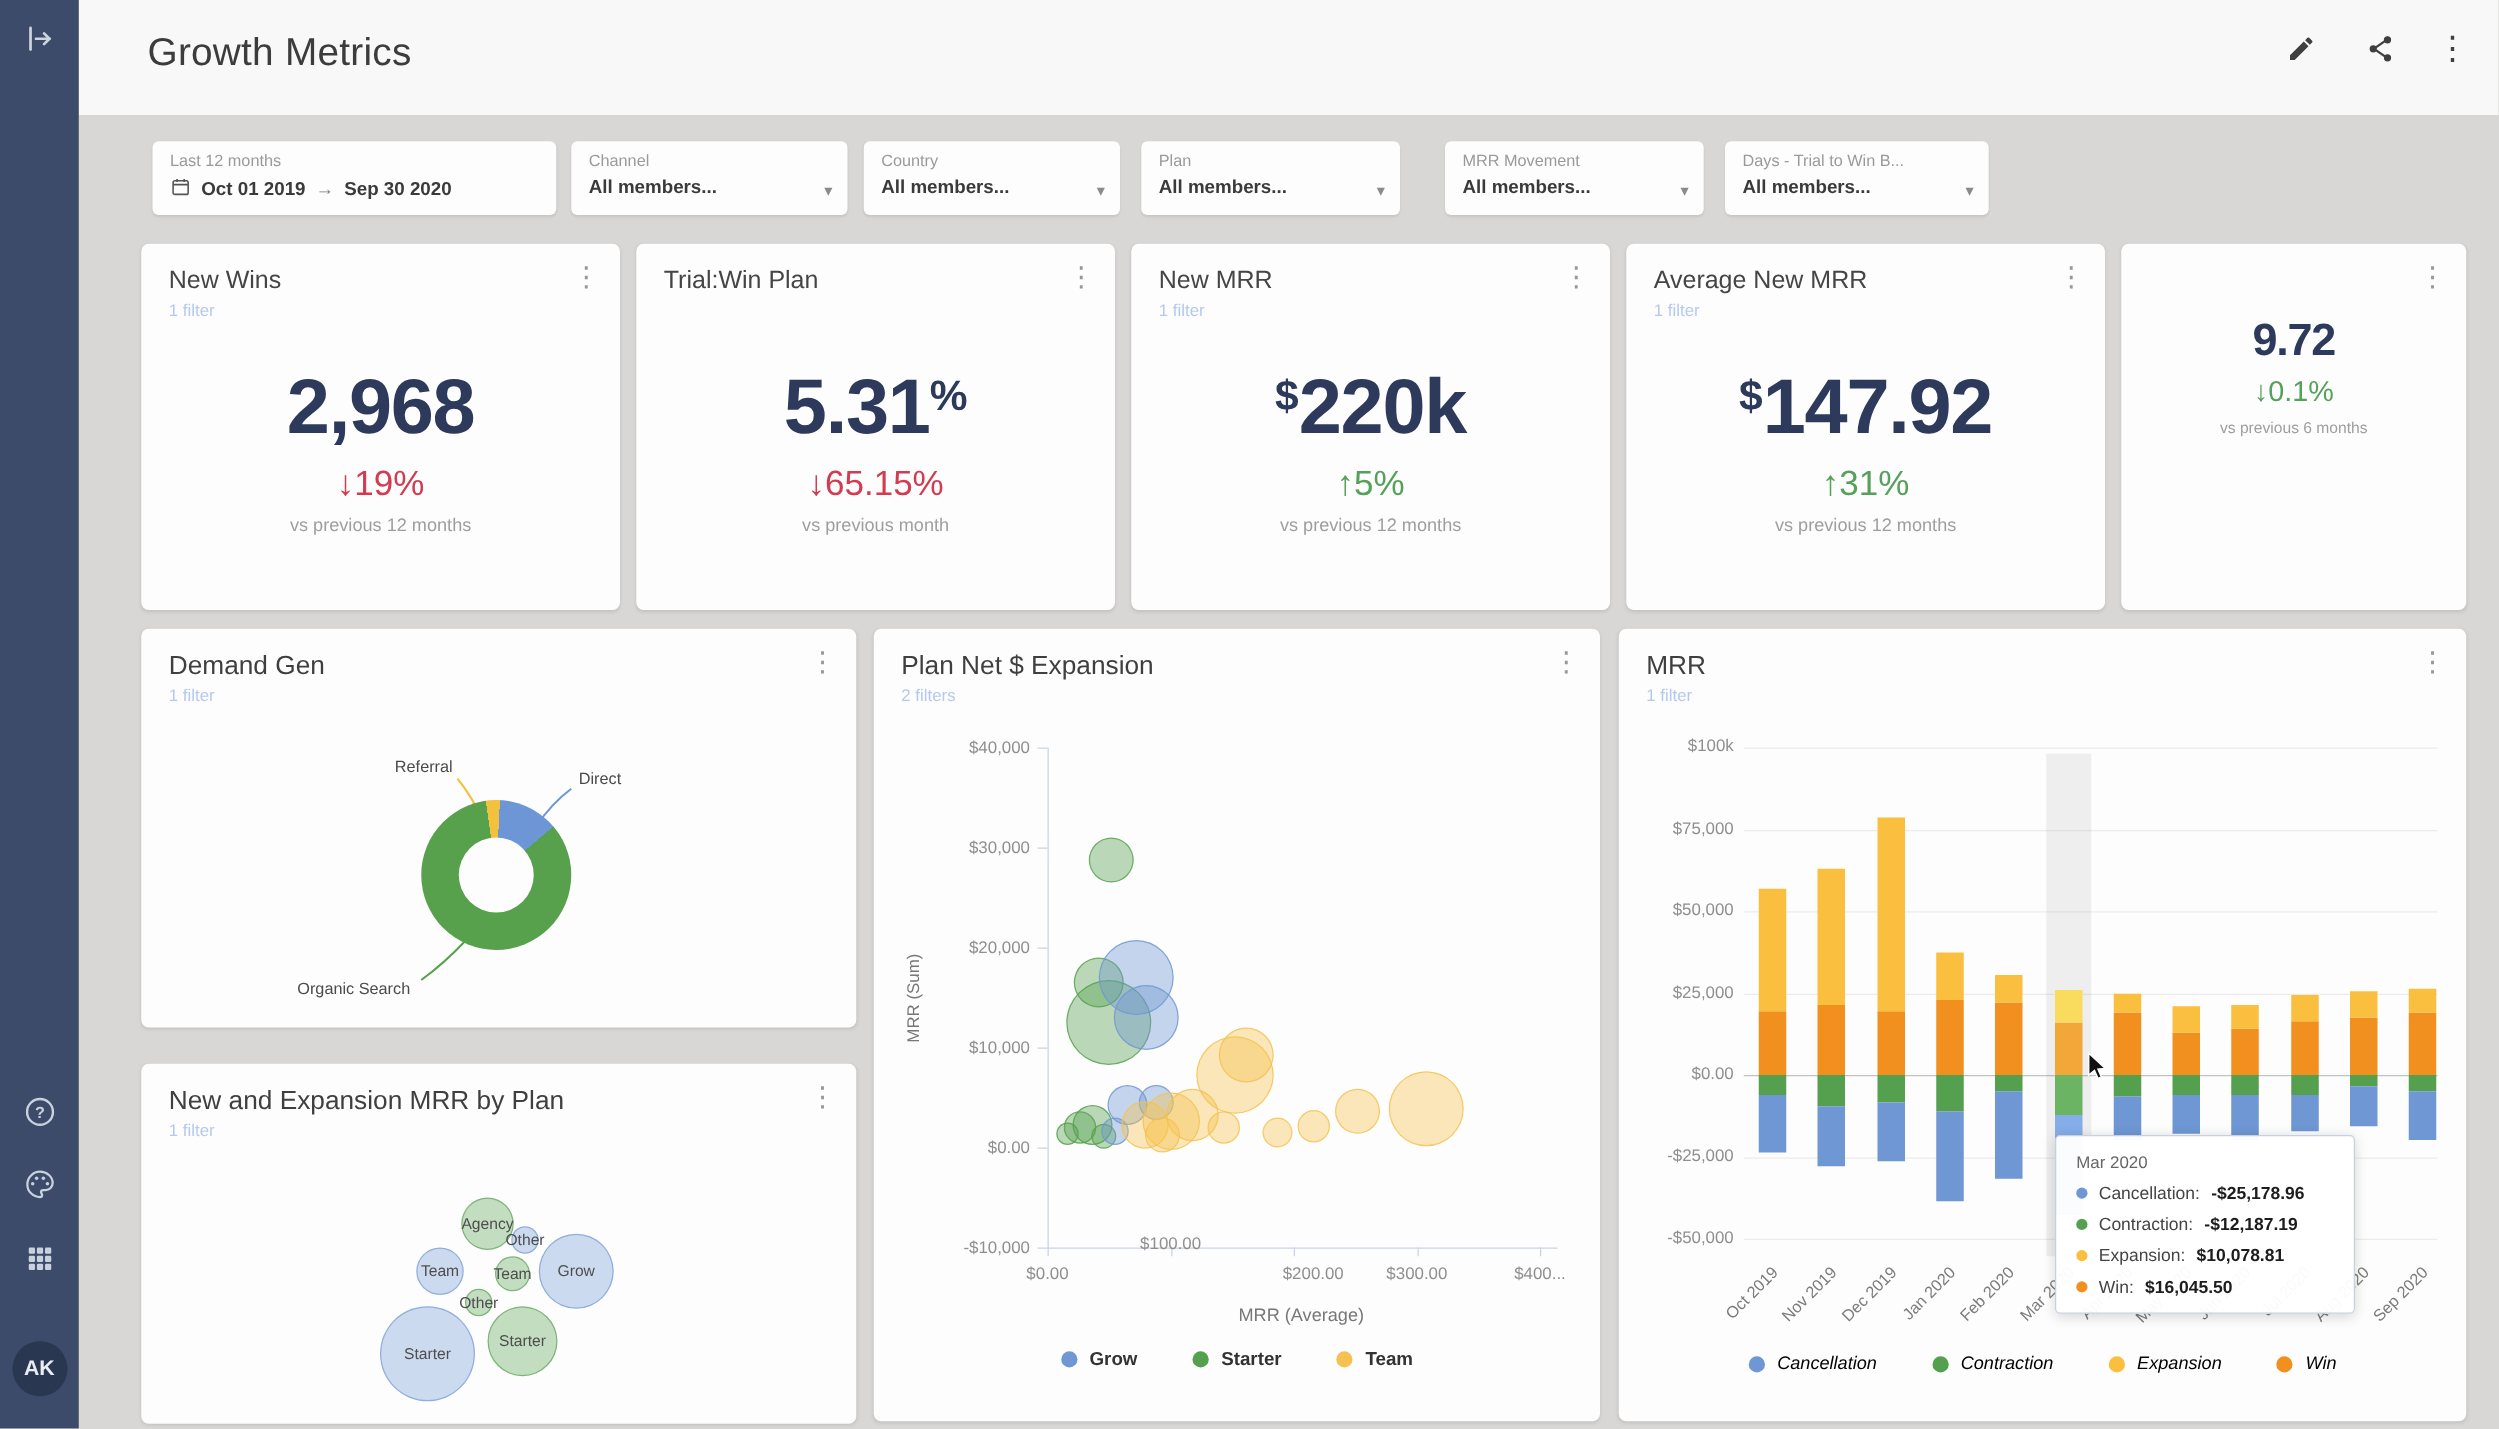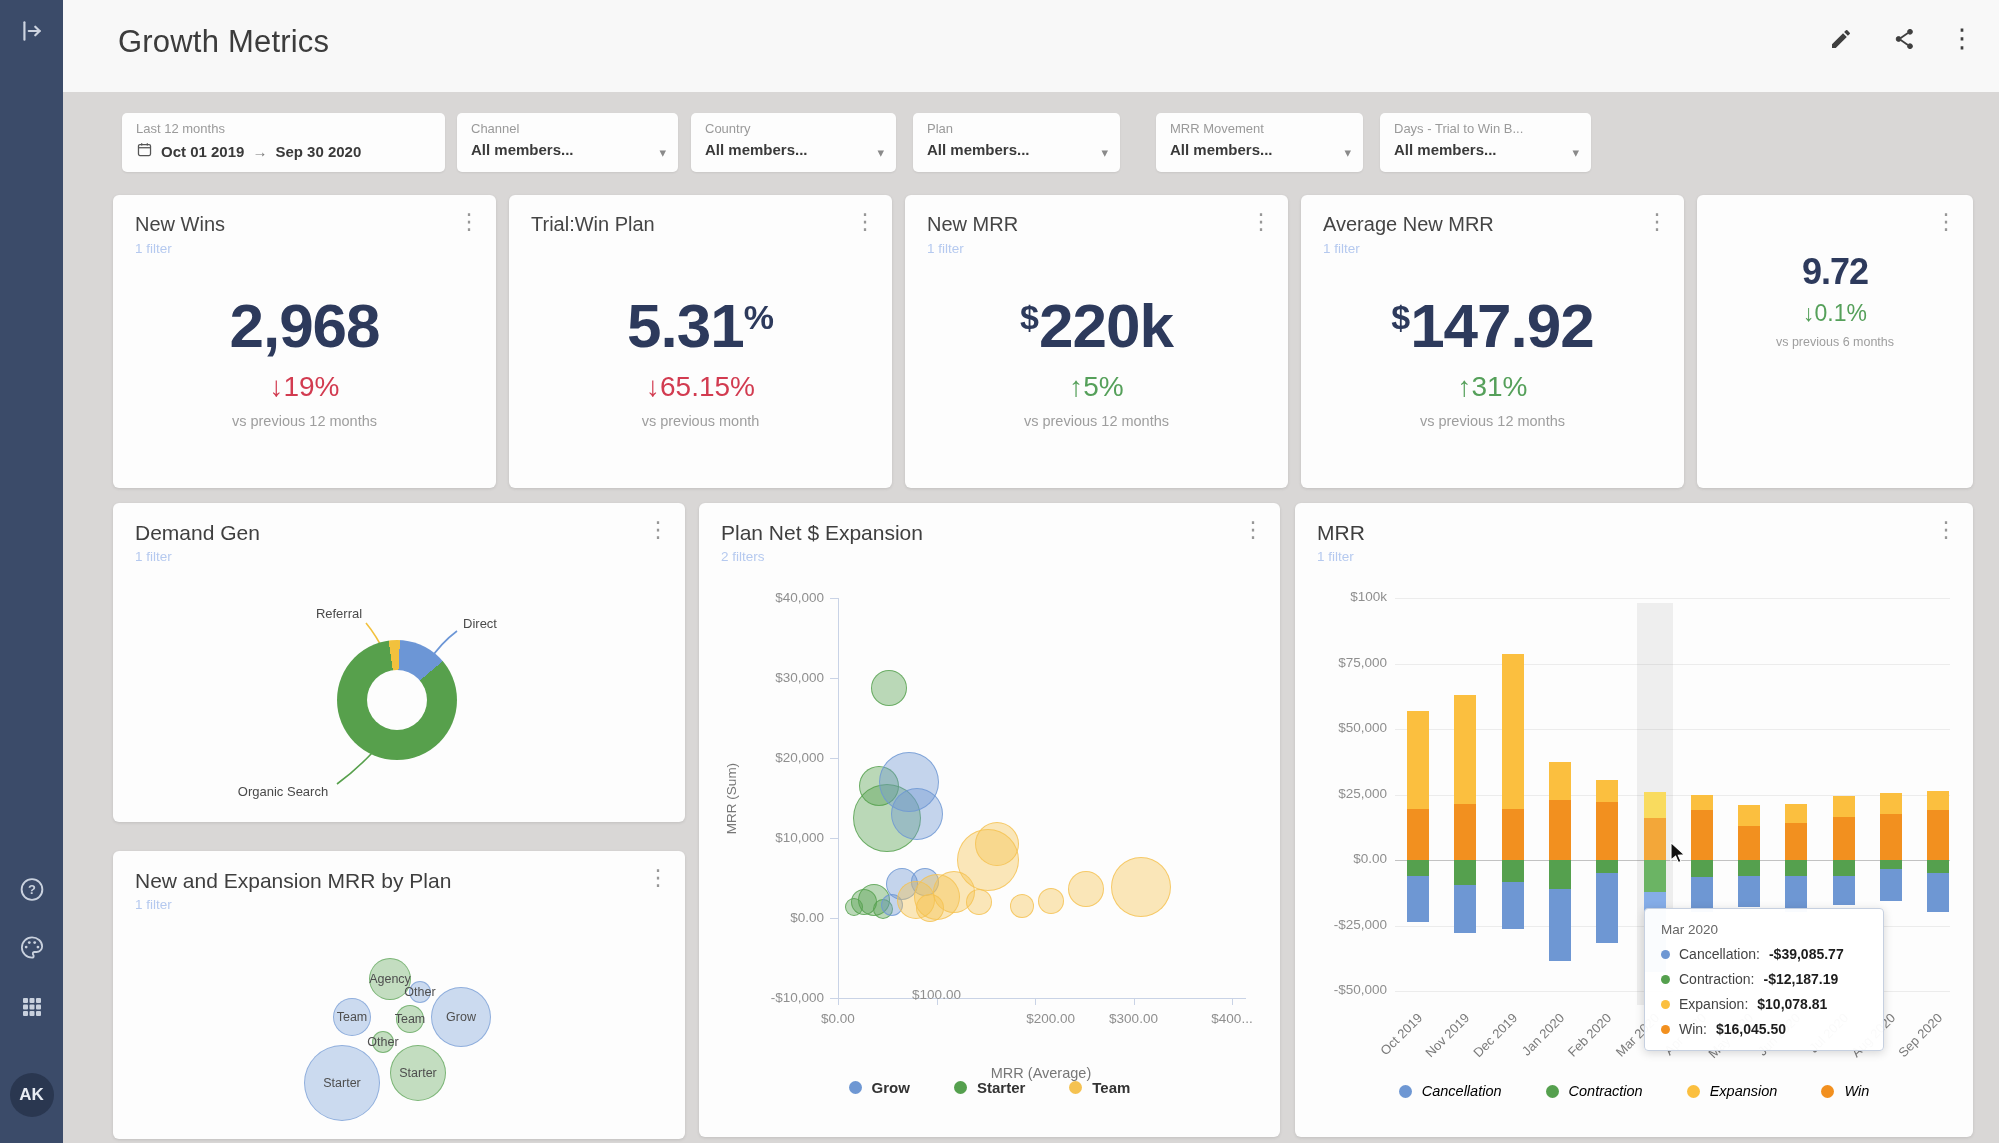--- a/index.html
+++ b/index.html
@@ -291,21 +291,21 @@
         <div class="axis-lbl" style="left: 99px; top: 508px; width: 80px; text-align: center;">$0.00</div>
         <div class="tickline" style="left: 237.5px; top: 495px; width: 1px; height: 7px;"></div>
         <div class="axis-lbl" style="left: 197.5px; top: 484px; width: 80px; text-align: center;">$100.00</div>
         <div class="tickline" style="left: 336px; top: 495px; width: 1px; height: 7px;"></div>
         <div class="axis-lbl" style="left: 296px; top: 508px; width: 80px; text-align: right;">$200.00</div>
         <div class="tickline" style="left: 434.5px; top: 495px; width: 1px; height: 7px;"></div>
         <div class="axis-lbl" style="left: 394.5px; top: 508px; width: 80px; text-align: center;">$300.00</div>
         <div class="tickline" style="left: 533px; top: 495px; width: 1px; height: 7px;"></div>
         <div class="axis-lbl" style="left: 493px; top: 508px; width: 80px; text-align: center;">$400...</div>
         <div class="axis-lbl" style="left: -28px; top: 288px; width: 120px; text-align: center; transform: rotate(-90deg); color: rgb(119, 119, 119);">MRR (Sum)</div>
-        <div class="axis-lbl" style="left: 242px; top: 542px; width: 200px; text-align: center; color: rgb(119, 119, 119); font-size: 14.5px; margin-top: 20px;">MRR (Average)</div>
+        <div class="axis-lbl" style="left: 242px; top: 542px; width: 200px; text-align: center; color: rgb(119, 119, 119); font-size: 14.5px;">MRR (Average)</div>
         <div class="pt" style="left: 172.22px; top: 166.6px; width: 36px; height: 36px; background: rgba(85, 160, 78, 0.4); border: 1.5px solid rgba(85, 160, 78, 0.8);"></div>
         <div class="pt" style="left: 160.37px; top: 263px; width: 40px; height: 40px; background: rgba(85, 160, 78, 0.4); border: 1.5px solid rgba(85, 160, 78, 0.8);"></div>
         <div class="pt" style="left: 154.25px; top: 281px; width: 68px; height: 68px; background: rgba(85, 160, 78, 0.4); border: 1.5px solid rgba(85, 160, 78, 0.8);"></div>
         <div class="pt" style="left: 179.92px; top: 249px; width: 60px; height: 60px; background: rgba(110, 151, 211, 0.4); border: 1.5px solid rgba(110, 151, 211, 0.8);"></div>
         <div class="pt" style="left: 191.8px; top: 285px; width: 52px; height: 52px; background: rgba(110, 151, 211, 0.4); border: 1.5px solid rgba(110, 151, 211, 0.8);"></div>
         <div class="pt" style="left: 187.025px; top: 364.6px; width: 32px; height: 32px; background: rgba(110, 151, 211, 0.4); border: 1.5px solid rgba(110, 151, 211, 0.8);"></div>
         <div class="pt" style="left: 145.76px; top: 394.8px; width: 18px; height: 18px; background: rgba(85, 160, 78, 0.4); border: 1.5px solid rgba(85, 160, 78, 0.8);"></div>
         <div class="pt" style="left: 151.61px; top: 386px; width: 26px; height: 26px; background: rgba(85, 160, 78, 0.4); border: 1.5px solid rgba(85, 160, 78, 0.8);"></div>
         <div class="pt" style="left: 159.445px; top: 380.6px; width: 32px; height: 32px; background: rgba(85, 160, 78, 0.4); border: 1.5px solid rgba(85, 160, 78, 0.8);"></div>
         <div class="pt" style="left: 174.31px; top: 396.2px; width: 20px; height: 20px; background: rgba(85, 160, 78, 0.4); border: 1.5px solid rgba(85, 160, 78, 0.8);"></div>
@@ -461,21 +461,21 @@
             <span class="legend-txt normal">Win</span>
           </div>
         </div>
       </div>
     <div id="mrr-tooltip">
       <div class="tt-title">Mar 2020</div>
       <div id="tt-rows">
           <div class="tt-row">
             <span class="tt-dot" style="background: rgb(110, 151, 211);"></span>
             <span class="tt-lbl">Cancellation:</span>
-            <span class="tt-val">-$39,085.77</span>
+            <span class="tt-val">-$25,178.96</span>
           </div>
           <div class="tt-row">
             <span class="tt-dot" style="background: rgb(85, 160, 78);"></span>
             <span class="tt-lbl">Contraction:</span>
             <span class="tt-val">-$12,187.19</span>
           </div>
           <div class="tt-row">
             <span class="tt-dot" style="background: rgb(251, 191, 63);"></span>
             <span class="tt-lbl">Expansion:</span>
             <span class="tt-val">$10,078.81</span>

